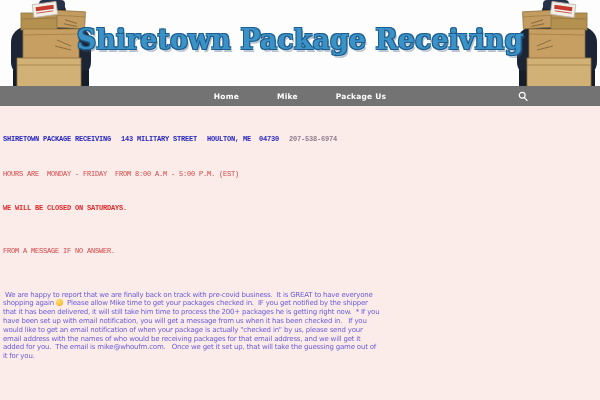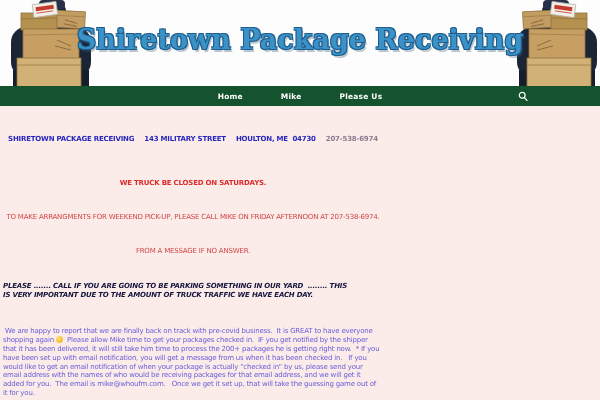--- a/index.html
+++ b/index.html
@@ -19,40 +19,40 @@
     position:absolute;left:0;right:0;top:24px;margin:0;
     text-align:center;
     font-family:"DejaVu Serif","Liberation Serif",serif;
     font-weight:700;font-size:27px;letter-spacing:0px;
     color:#3b92c6;
     text-shadow:-1px -1px 0 #1d5d8f,1px -1px 0 #1d5d8f,-1px 1px 0 #1d5d8f,
                  1px 1px 0 #1d5d8f,2px 3px 0 rgba(60,90,120,.35);
   }
   
   .main-nav{
-    position:relative;width:600px;height:20px;background:#14532d;
+    position:relative;width:600px;height:20px;background:#737373;
     display:flex;align-items:center;justify-content:center;gap:38px;
   }
   .nav-link{
     color:#ffffff;font-size:7.5px;font-weight:bold;text-decoration:none;
     letter-spacing:.2px;cursor:pointer;
   }
   .search-button{
     position:absolute;right:70px;top:3px;width:14px;height:14px;
     background:none;border:none;padding:0;cursor:pointer;
     display:flex;align-items:center;justify-content:center;
   }
   
   .content{
     padding:3px 0 0 3px;width:380px;
     font-size:7px;letter-spacing:-0.2px;line-height:8.8px;
     white-space:pre-wrap;
   }
   .content p{margin:0;}
-  .centerline{text-align:center;line-height:8px;}
+  .centerline{text-align:left;line-height:8px;font-family:Liberation Mono, monospace;}
   .address-line{margin-bottom:10px;}
   .address-blue{color:#2626bf;font-weight:bold;}
   .phone{color:#8d7b8d;font-weight:bold;margin-left:10px;}
   .addr-gap{margin-right:10px;}
   .red{color:#d04545;}
   .hours-line{margin-bottom:7px;}
   .closed-notice{font-weight:bold;color:#dd2b2b;margin-bottom:7px;}
   .weekend-line{margin-bottom:7px;}
   .message-line{margin-bottom:5px;}
   .parking-notice{
@@ -111,41 +111,40 @@
       </svg>
     <svg class="figure figure-right" viewBox="0 0 104 88">
         <use href="#boxman"></use>
       </svg>
     <h1 class="site-title">Shiretown Package Receiving</h1>
   </header>
 
   <nav class="main-nav">
     <a class="nav-link">Home</a>
     <a class="nav-link">Mike</a>
-    <a class="nav-link">Please Us</a>
+    <a class="nav-link">Package Us</a>
     <button class="search-button">
       <svg width="10" height="10" viewBox="0 0 10 10">
         <circle cx="4.2" cy="4.2" r="2.9" fill="none" stroke="#ffffff" stroke-width="1.2"></circle>
         <line x1="6.4" y1="6.6" x2="9" y2="9.4" stroke="#ffffff" stroke-width="1.3" stroke-linecap="round"></line>
       </svg>
     </button>
   </nav>
 
   <main class="content">
 
     <p class="centerline address-line"><span class="address-blue addr-gap">SHIRETOWN PACKAGE RECEIVING</span><span class="address-blue addr-gap">143 MILITARY STREET</span><span class="address-blue">HOULTON, ME  04730</span><span class="phone">207-538-6974</span></p>
 
+    <p class="centerline red hours-line">HOURS ARE  MONDAY - FRIDAY  FROM 8:00 A.M - 5:00 P.M. (EST)</p>
 
-    <p class="centerline closed-notice">WE TRUCK BE CLOSED ON SATURDAYS.</p>
+    <p class="centerline closed-notice">WE WILL BE CLOSED ON SATURDAYS.</p>
 
-    <p class="centerline red weekend-line">TO MAKE ARRANGMENTS FOR WEEKEND PICK-UP, PLEASE CALL MIKE ON FRIDAY AFTERNOON AT 207-538-6974.</p>
 
     <p class="centerline red message-line">FROM A MESSAGE IF NO ANSWER.</p>
 
-    <p class="parking-notice">PLEASE ....... CALL IF YOU ARE GOING TO BE PARKING SOMETHING IN OUR YARD  ........ THIS IS VERY IMPORTANT DUE TO THE AMOUNT OF TRUCK TRAFFIC WE HAVE EACH DAY.</p>
 
     <p class="purple para covid-paragraph"><span> We are happy to report that we are finally back on track with pre-covid business.  It is GREAT to have everyone shopping again </span><span class="smiley"></span><span>  Please allow Mike time to get your packages checked in.  IF you get notified by the shipper that it has been delivered, it will still take him time to process the 200+ packages he is getting right now.  * If you have been set up with email notification, you will get a message from us when it has been checked in.   If you would like to get an email notification of when your package is actually "checked in" by us, please send your email address with the names of who would be receiving packages for that email address, and we will get it added for you.  The email is mike@whoufm.com.   Once we get it set up, that will take the guessing game out of it for you.</span></p>
 
     
 
     
 
     
 
     

